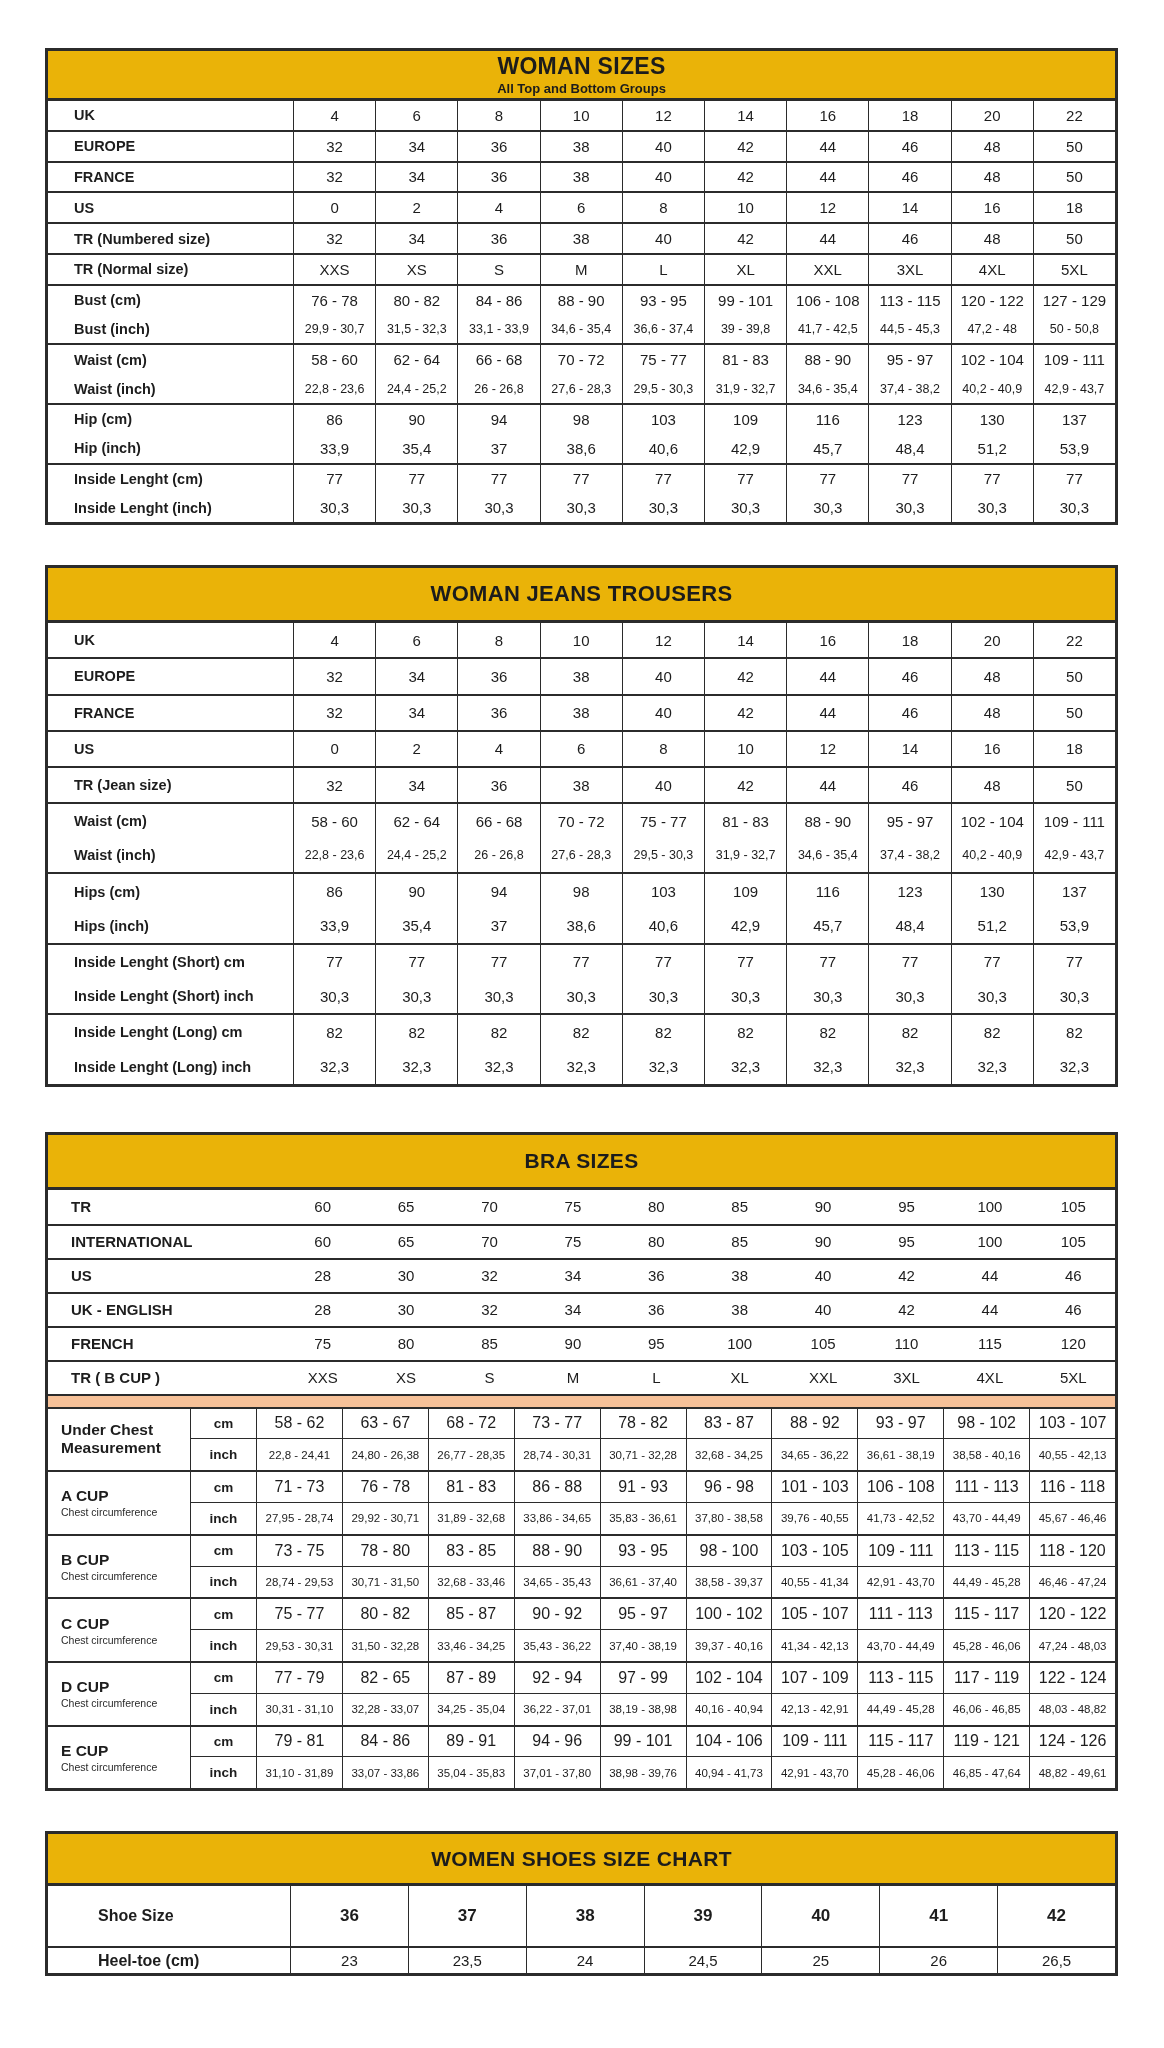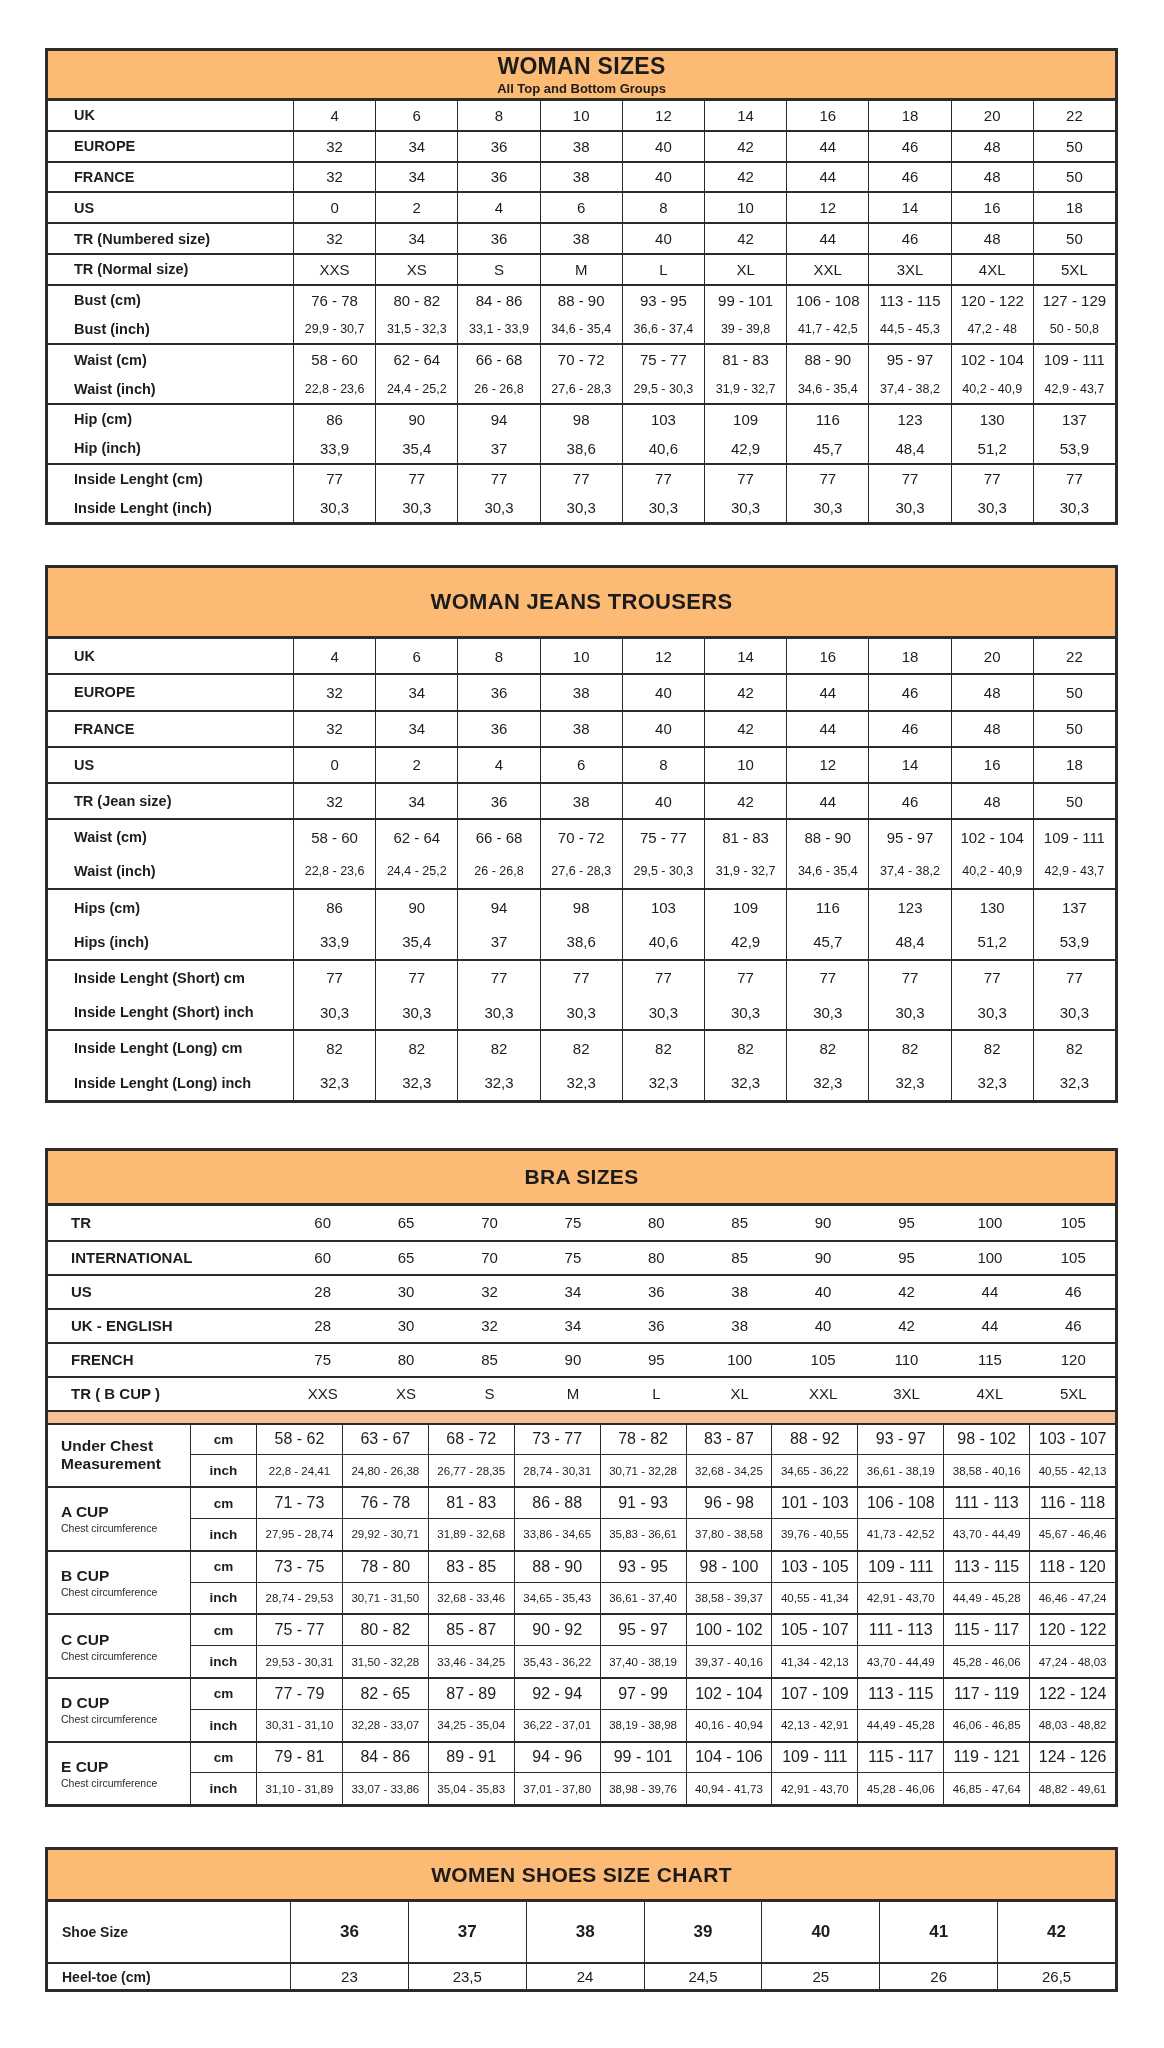--- a/index.html
+++ b/index.html
@@ -7,42 +7,42 @@
   body {
     width: 1164px; height: 2048px;
     font-family: "Liberation Sans", sans-serif;
     color: #1d1d1d;
     overflow: hidden;
   }
   .page { width: 1164px; height: 2048px; padding: 48px 46px 0 45px; background: #ffffff; }
 
   .table-box { border: 3px solid #2b2b2b; background: #ffffff; }
   .tbl-header {
-    background: #fdba74;
+    background: #eab308;
     display: flex; flex-direction: column; align-items: center; justify-content: center;
     border-bottom: 3px solid #2b2b2b;
   }
   .tbl-title { font-size: 23px; font-weight: bold; letter-spacing: 0.3px; color: #1c1c1c; }
   .tbl-subtitle { font-size: 13px; font-weight: bold; margin-top: 1px; color: #1c1c1c; }
 
   
   .t-row { display: grid; grid-template-columns: 233px repeat(10, 1fr); align-items: stretch; }
   .row-group { border-top: 2px solid #2b2b2b; padding-left: 12px; }
   .row-group:first-child { border-top: none; }
   .cell { display: flex; align-items: center; justify-content: center; font-size: 15px; }
   .cell + .cell { border-left: 1.5px solid #2b2b2b; }
   .label-cell { justify-content: flex-start; padding-left: 14px; font-weight: bold; font-size: 14.5px; }
   .t-row.small .value-cell { font-size: 12.5px; }
 
   #t1-rows .t-row { height: 28.8px; }
   #t2-rows .t-row { height: 34.2px; }
   #t1 { margin-bottom: 40px; }
   #t1 .tbl-header { height: 50px; }
   #t2 { margin-bottom: 45px; }
-  #t2 .tbl-header { height: 71px; }
+  #t2 .tbl-header { height: 55px; }
   #t2 .tbl-title { font-size: 22px; }
 
   
   #t3 { margin-bottom: 40px; }
   #t3 .tbl-header { height: 55px; }
   #t3 .tbl-title { font-size: 21px; }
   .plain-row { display: grid; grid-template-columns: 233px repeat(10, 1fr); height: 34px; border-top: 2px solid #2b2b2b; }
   .plain-row:first-child { border-top: none; }
   .plain-row .cell + .cell { border-left: none; }
   .plain-row .label-cell { font-size: 15px; padding-left: 23px; }
@@ -61,21 +61,21 @@
   }
   .cup-label-main { font-weight: bold; font-size: 15.5px; line-height: 18px; }
   .cup-label-sub { font-size: 10.5px; color: #2a2a2a; margin-top: 1px; }
 
   
   #t4 .tbl-header { height: 52px; }
   #t4 .tbl-title { font-size: 21px; }
   .shoe-row { display: grid; grid-template-columns: 242px repeat(7, 1fr); }
   .shoe-row + .shoe-row { border-top: 2px solid #2b2b2b; }
   .shoe-row .cell { font-size: 15px; }
-  .shoe-row .label-cell { font-size: 14px; }
+  .shoe-row .label-cell { font-size: 16px; margin-left: 36px; }
   .shoe-row.first { height: 60px; }
   .shoe-row.first .value-cell { font-weight: bold; font-size: 17px; }
   .shoe-row.second { height: 27px; }
 </style>
 </head>
 <body>
 
 <div class="page">
 
   <section class="table-box" id="t1">

